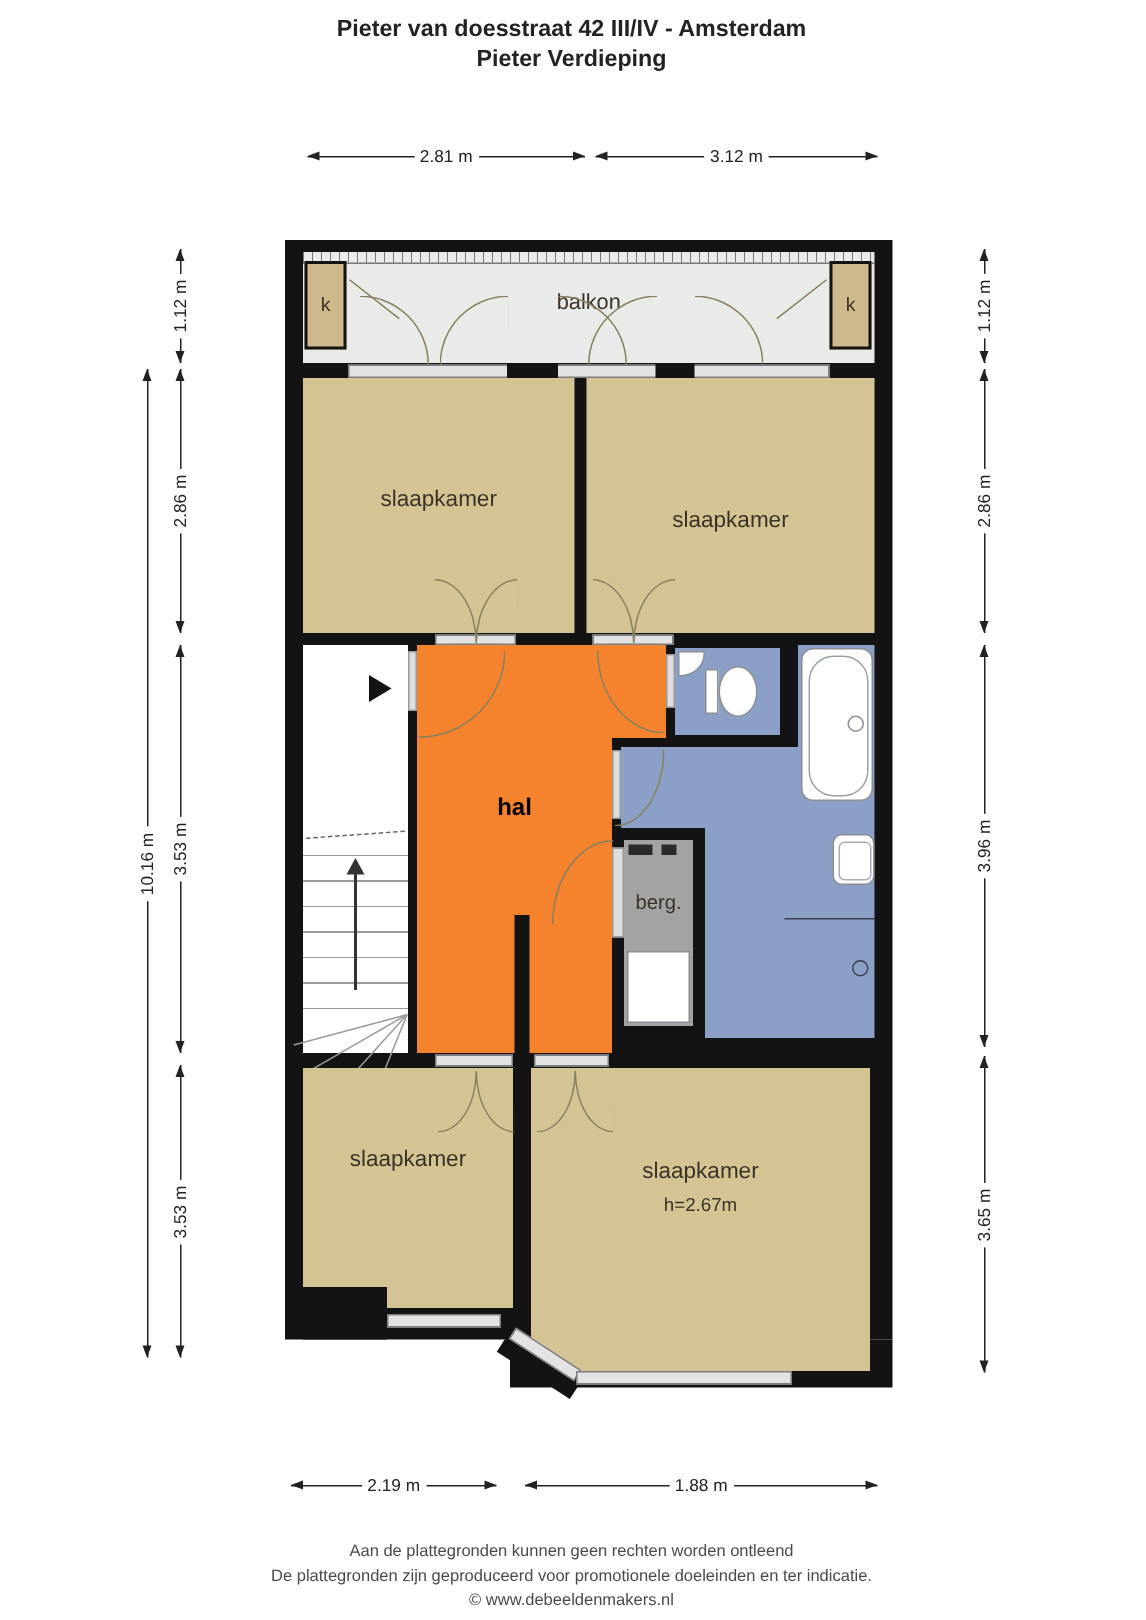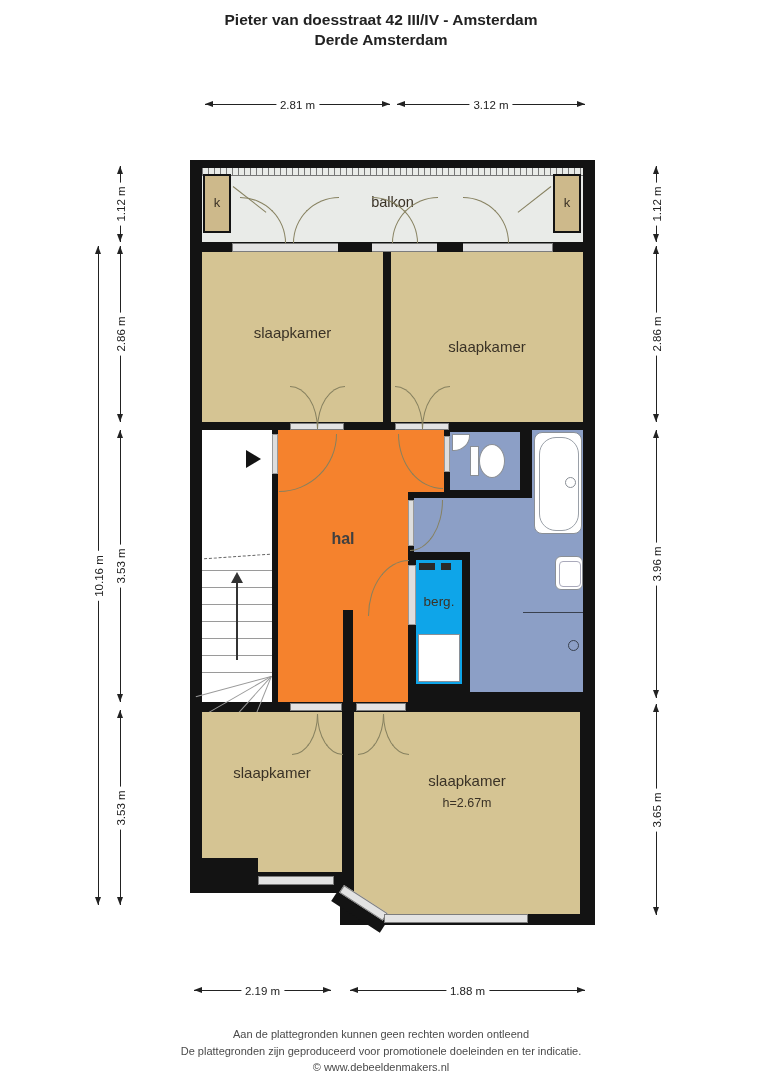--- a/index.html
+++ b/index.html
@@ -43,21 +43,21 @@
   .dimv .dlabel{writing-mode:vertical-rl;transform:translate(-50%,-50%) rotate(180deg);padding:4px 0;}
   .hatchline{position:absolute;height:0;border-top:1px solid #9a9a9a;}
 </style>
 </head>
 <body>
 
 <div class="canvas">
 
   <div class="title">
     <div>Pieter van doesstraat 42 III/IV - Amsterdam</div>
-    <div>Derde Amsterdam</div>
+    <div>Pieter Verdieping</div>
   </div>
 
   <div class="dimh" style="left:205px;top:98px;width:185px;">
     <div class="dline"></div>
     <div class="ah al"></div>
     <div class="ah ar"></div>
     <span class="dlabel">2.81 m</span>
   </div>
   <div class="dimh" style="left:397px;top:98px;width:188px;">
     <div class="dline"></div>
@@ -169,21 +169,21 @@
     <div class="abs" style="left:0;top:140px;width:70px;height:118px;background:repeating-linear-gradient(180deg,#9a9a9a 0 1px,transparent 1px 17px);"></div>
     <div class="hatchline" style="right:1px;top:246px;width:78px;transform:rotate(-15deg);transform-origin:100% 0;"></div>
     <div class="hatchline" style="right:1px;top:246px;width:78px;transform:rotate(-30deg);transform-origin:100% 0;"></div>
     <div class="hatchline" style="right:1px;top:246px;width:78px;transform:rotate(-48deg);transform-origin:100% 0;"></div>
     <div class="hatchline" style="right:1px;top:246px;width:78px;transform:rotate(-68deg);transform-origin:100% 0;"></div>
     <div class="abs" style="left:34px;top:152px;width:2px;height:78px;background:#333;"></div>
     <div class="abs" style="left:29px;top:142px;width:0;height:0;border-left:6px solid transparent;border-right:6px solid transparent;border-bottom:11px solid #333;"></div>
   </div>
 
   <div class="room" style="left:278px;top:430px;width:130px;height:272px;background:#f5822d;">
-    <div class="rlabel" style="top:100px;font-size:16px;font-weight:600;color:#404040;">hal</div>
+    <div class="rlabel" style="top:100px;font-size:16px;font-weight:600;color:#000000;">hal</div>
   </div>
   <div class="room" style="left:408px;top:430px;width:36px;height:62px;background:#f5822d;"></div>
   <div class="wall" style="left:343px;top:610px;width:10px;height:102px;"></div>
 
   <div class="gap" style="left:272px;top:434px;width:6px;height:40px;"></div>
   <div class="gap" style="left:444px;top:436px;width:6px;height:36px;"></div>
   <div class="arc br" style="left:279px;top:434px;width:57px;height:57px;"></div>
   <div class="arc bl" style="left:398px;top:434px;width:44px;height:54px;"></div>
 
   <div class="room" style="left:450px;top:432px;width:70px;height:58px;background:#8c9fc6;">
@@ -203,21 +203,21 @@
     <div class="abs" style="left:30px;top:44px;width:9px;height:9px;border:1px solid #8a8f96;border-radius:50%;background:#fff;"></div>
   </div>
 
   <div class="fixture" style="left:555px;top:556px;width:28px;height:34px;border-radius:6px;">
     <div class="abs" style="left:3px;top:4px;width:20px;height:24px;border:1px solid #aab;border-radius:4px;"></div>
   </div>
   <div class="abs" style="left:523px;top:612px;width:60px;border-top:1px solid #39414f;"></div>
   <div class="abs" style="left:568px;top:640px;width:9px;height:9px;border:1.5px solid #39414f;border-radius:50%;"></div>
 
   <div class="wall" style="left:408px;top:552px;width:62px;height:140px;"></div>
-  <div class="room" style="left:416px;top:560px;width:46px;height:124px;background:#0ea5e9;">
+  <div class="room" style="left:416px;top:560px;width:46px;height:124px;background:#a3a3a3;">
     <div class="abs" style="left:3px;top:3px;width:16px;height:7px;background:#2a2a2a;"></div>
     <div class="abs" style="left:25px;top:3px;width:10px;height:7px;background:#2a2a2a;"></div>
     <div class="rlabel" style="top:34px;font-size:13.5px;">berg.</div>
   </div>
   <div class="fixture" style="left:418px;top:634px;width:42px;height:48px;"></div>
   <div class="gap" style="left:408px;top:565px;width:8px;height:60px;"></div>
   <div class="arc tl" style="left:368px;top:560px;width:40px;height:55px;"></div>
 
   <div class="room" style="left:202px;top:712px;width:140px;height:160px;background:#d5c493;">
     <div class="rlabel" style="top:52px;">slaapkamer</div>

